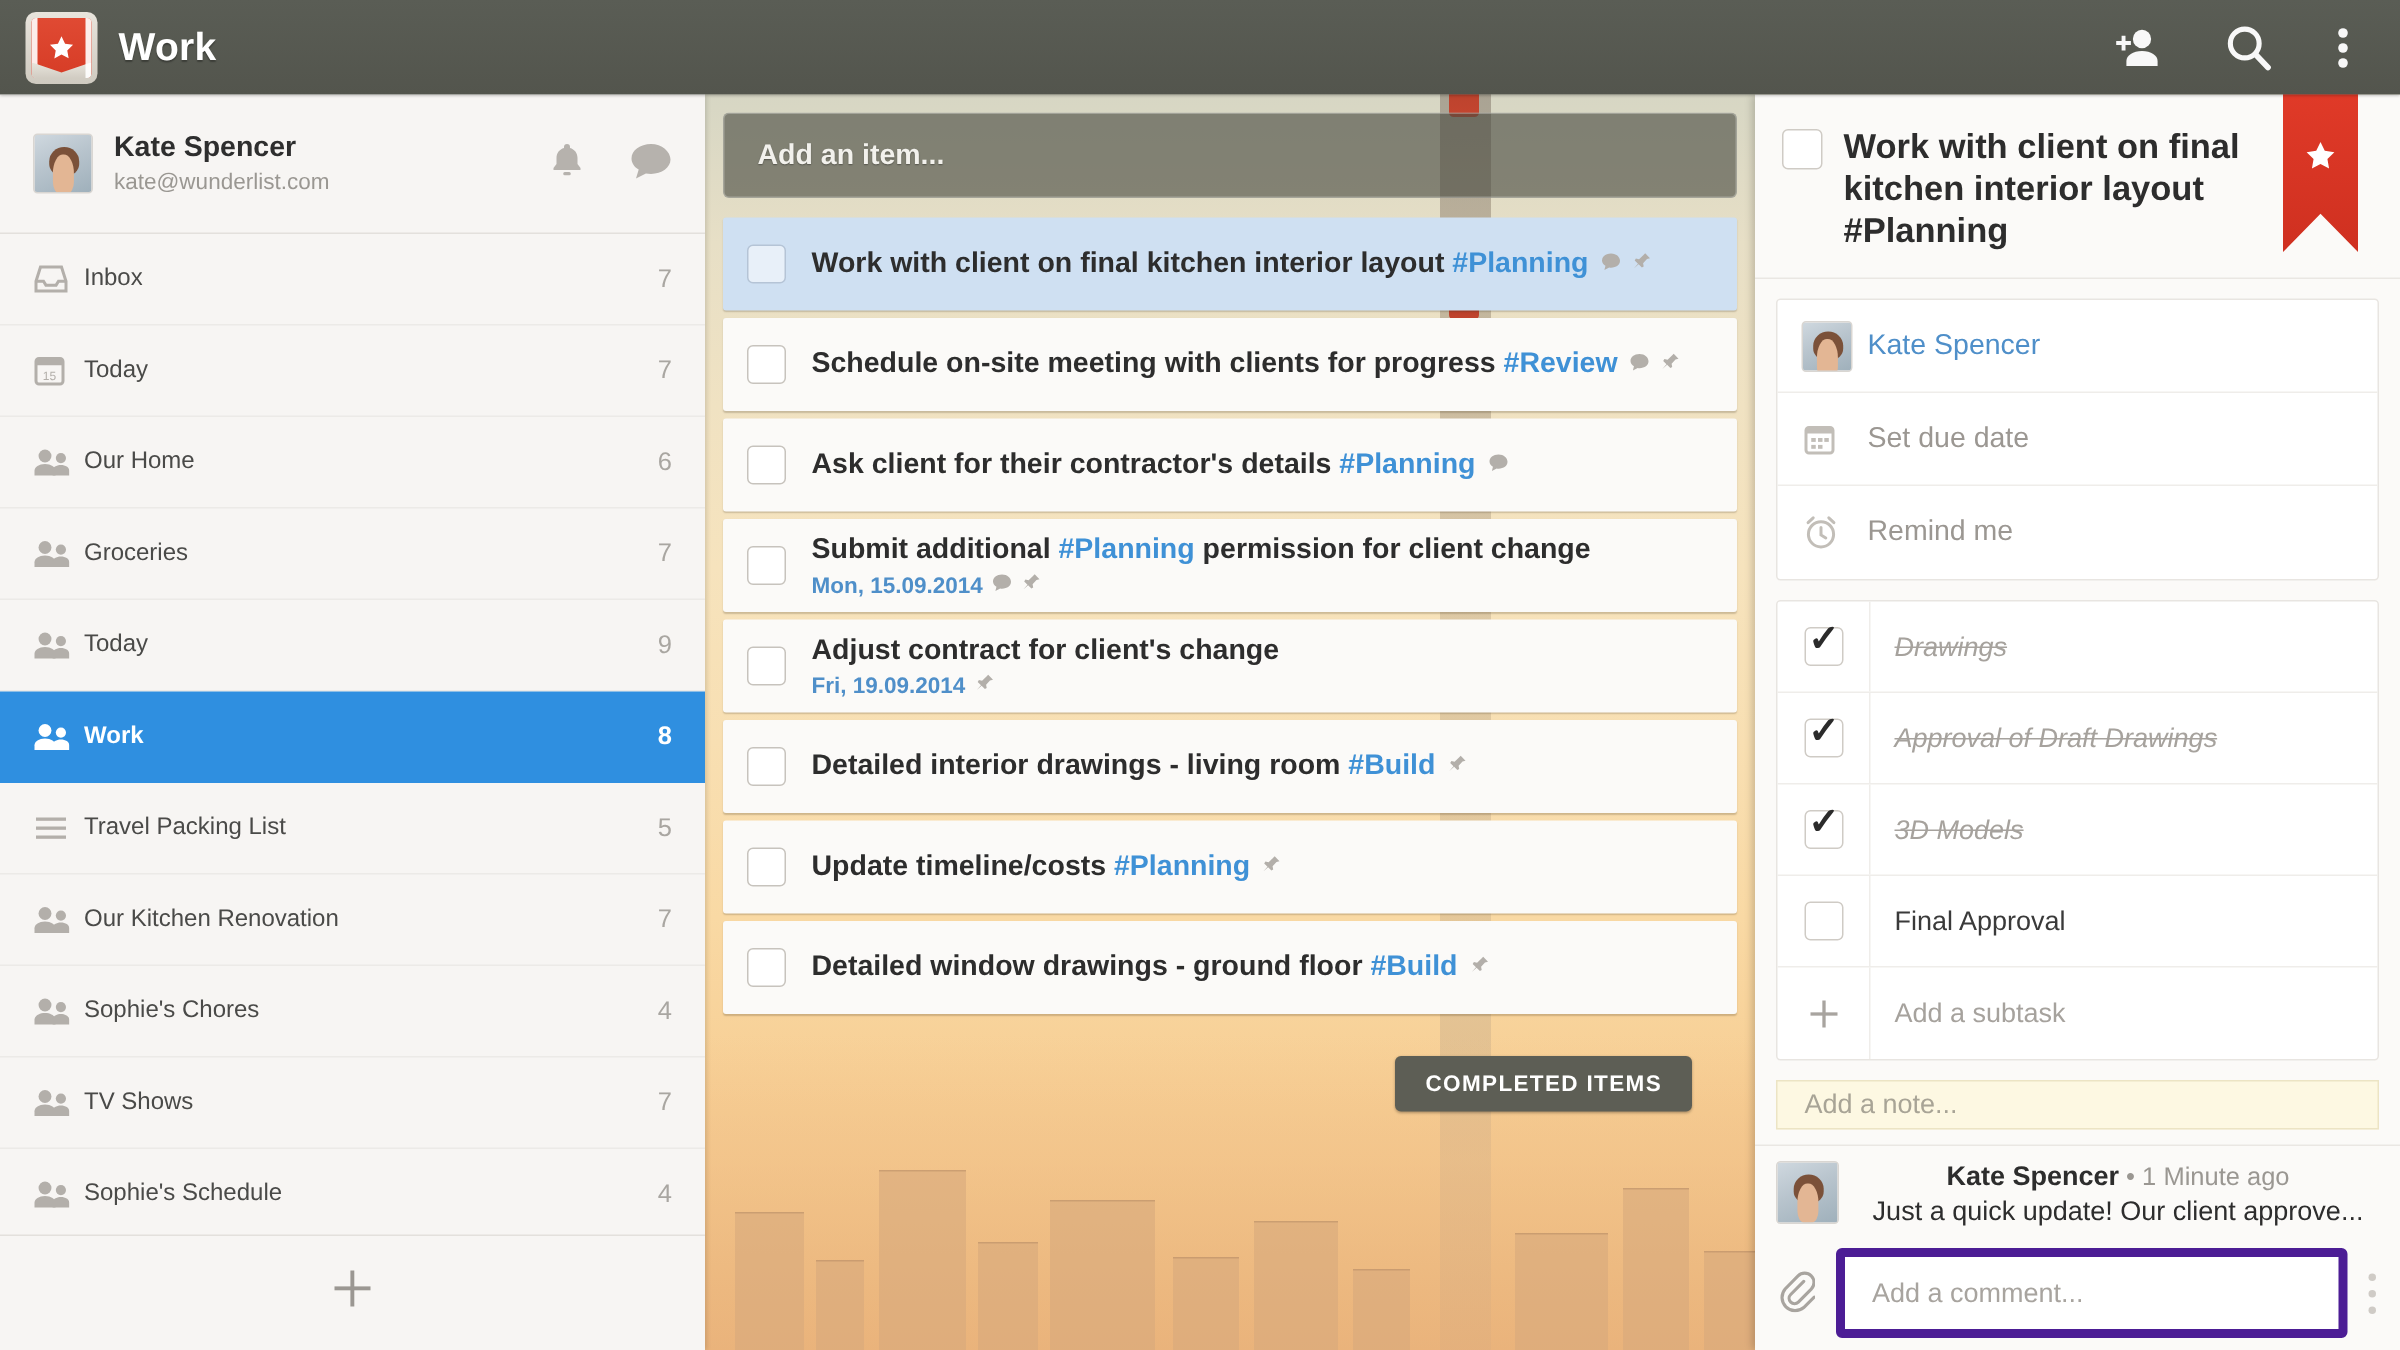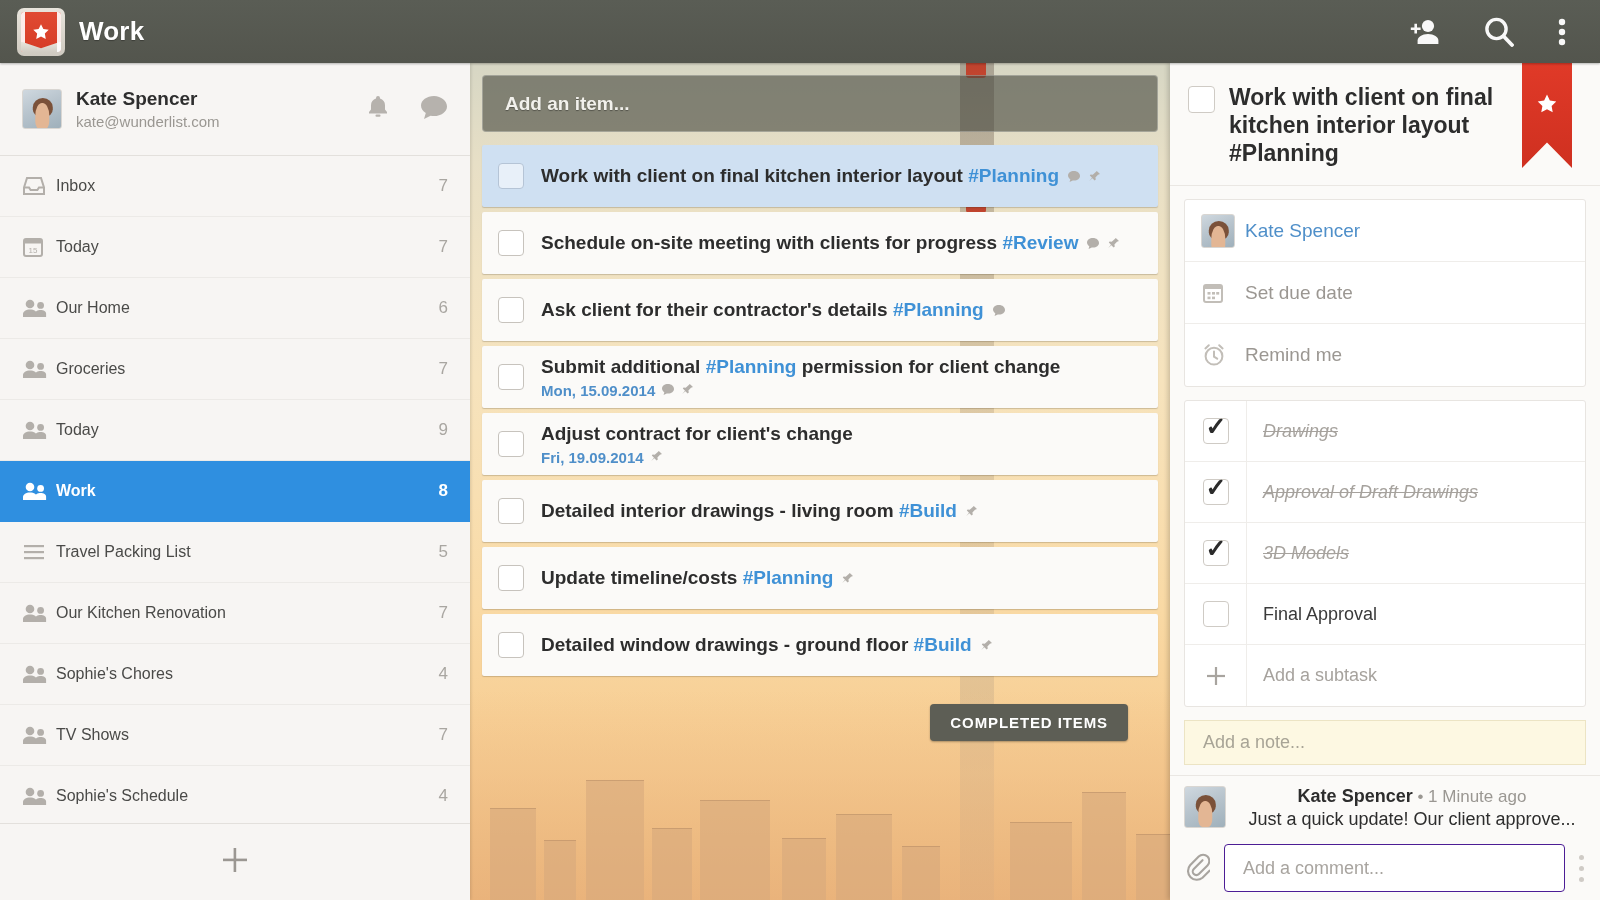--- a/index.html
+++ b/index.html
@@ -211,21 +211,21 @@
   }
   .comment-sec { margin-top: 10px; padding: 10px 14px 0 14px; border-top: 1px solid #eae7e3; }
   .cmt { display: flex; gap: 12px; }
   .cmt .avatar { width: 42px; height: 42px; }
   .cmt-main { min-width: 0; flex: 1 1 auto; text-align: center; }
   .cmt-head { font-size: 17px; color: #9a9792; }
   .cmt-head b { color: #2d2d2d; font-size: 18px; }
   .cmt-text { font-size: 18px; color: #2d2d2d; margin-top: 2px; white-space: nowrap; overflow: hidden; text-overflow: ellipsis; }
   .cmt-input-row { display: flex; align-items: center; gap: 14px; margin-top: 14px; padding-bottom: 8px; }
   .cmt-input {
-    flex: 1 1 auto; height: 48px; border: 1px solid #4c1d95; border-radius: 4px;
+    flex: 1 1 auto; height: 60px; border: 6px solid #4c1d95; border-radius: 4px;
     background: #fff; display: flex; align-items: center; padding: 0 18px;
     font-size: 18px; color: #a8a49f; cursor: text;
   }
   .dots-v { display: flex; flex-direction: column; gap: 6px; padding-right: 2px; }
   .dots-v i { width: 5px; height: 5px; border-radius: 50%; background: #cfcbc6; display: block; }
 </style>
 </head>
 <body>
 
 <div id="app">

